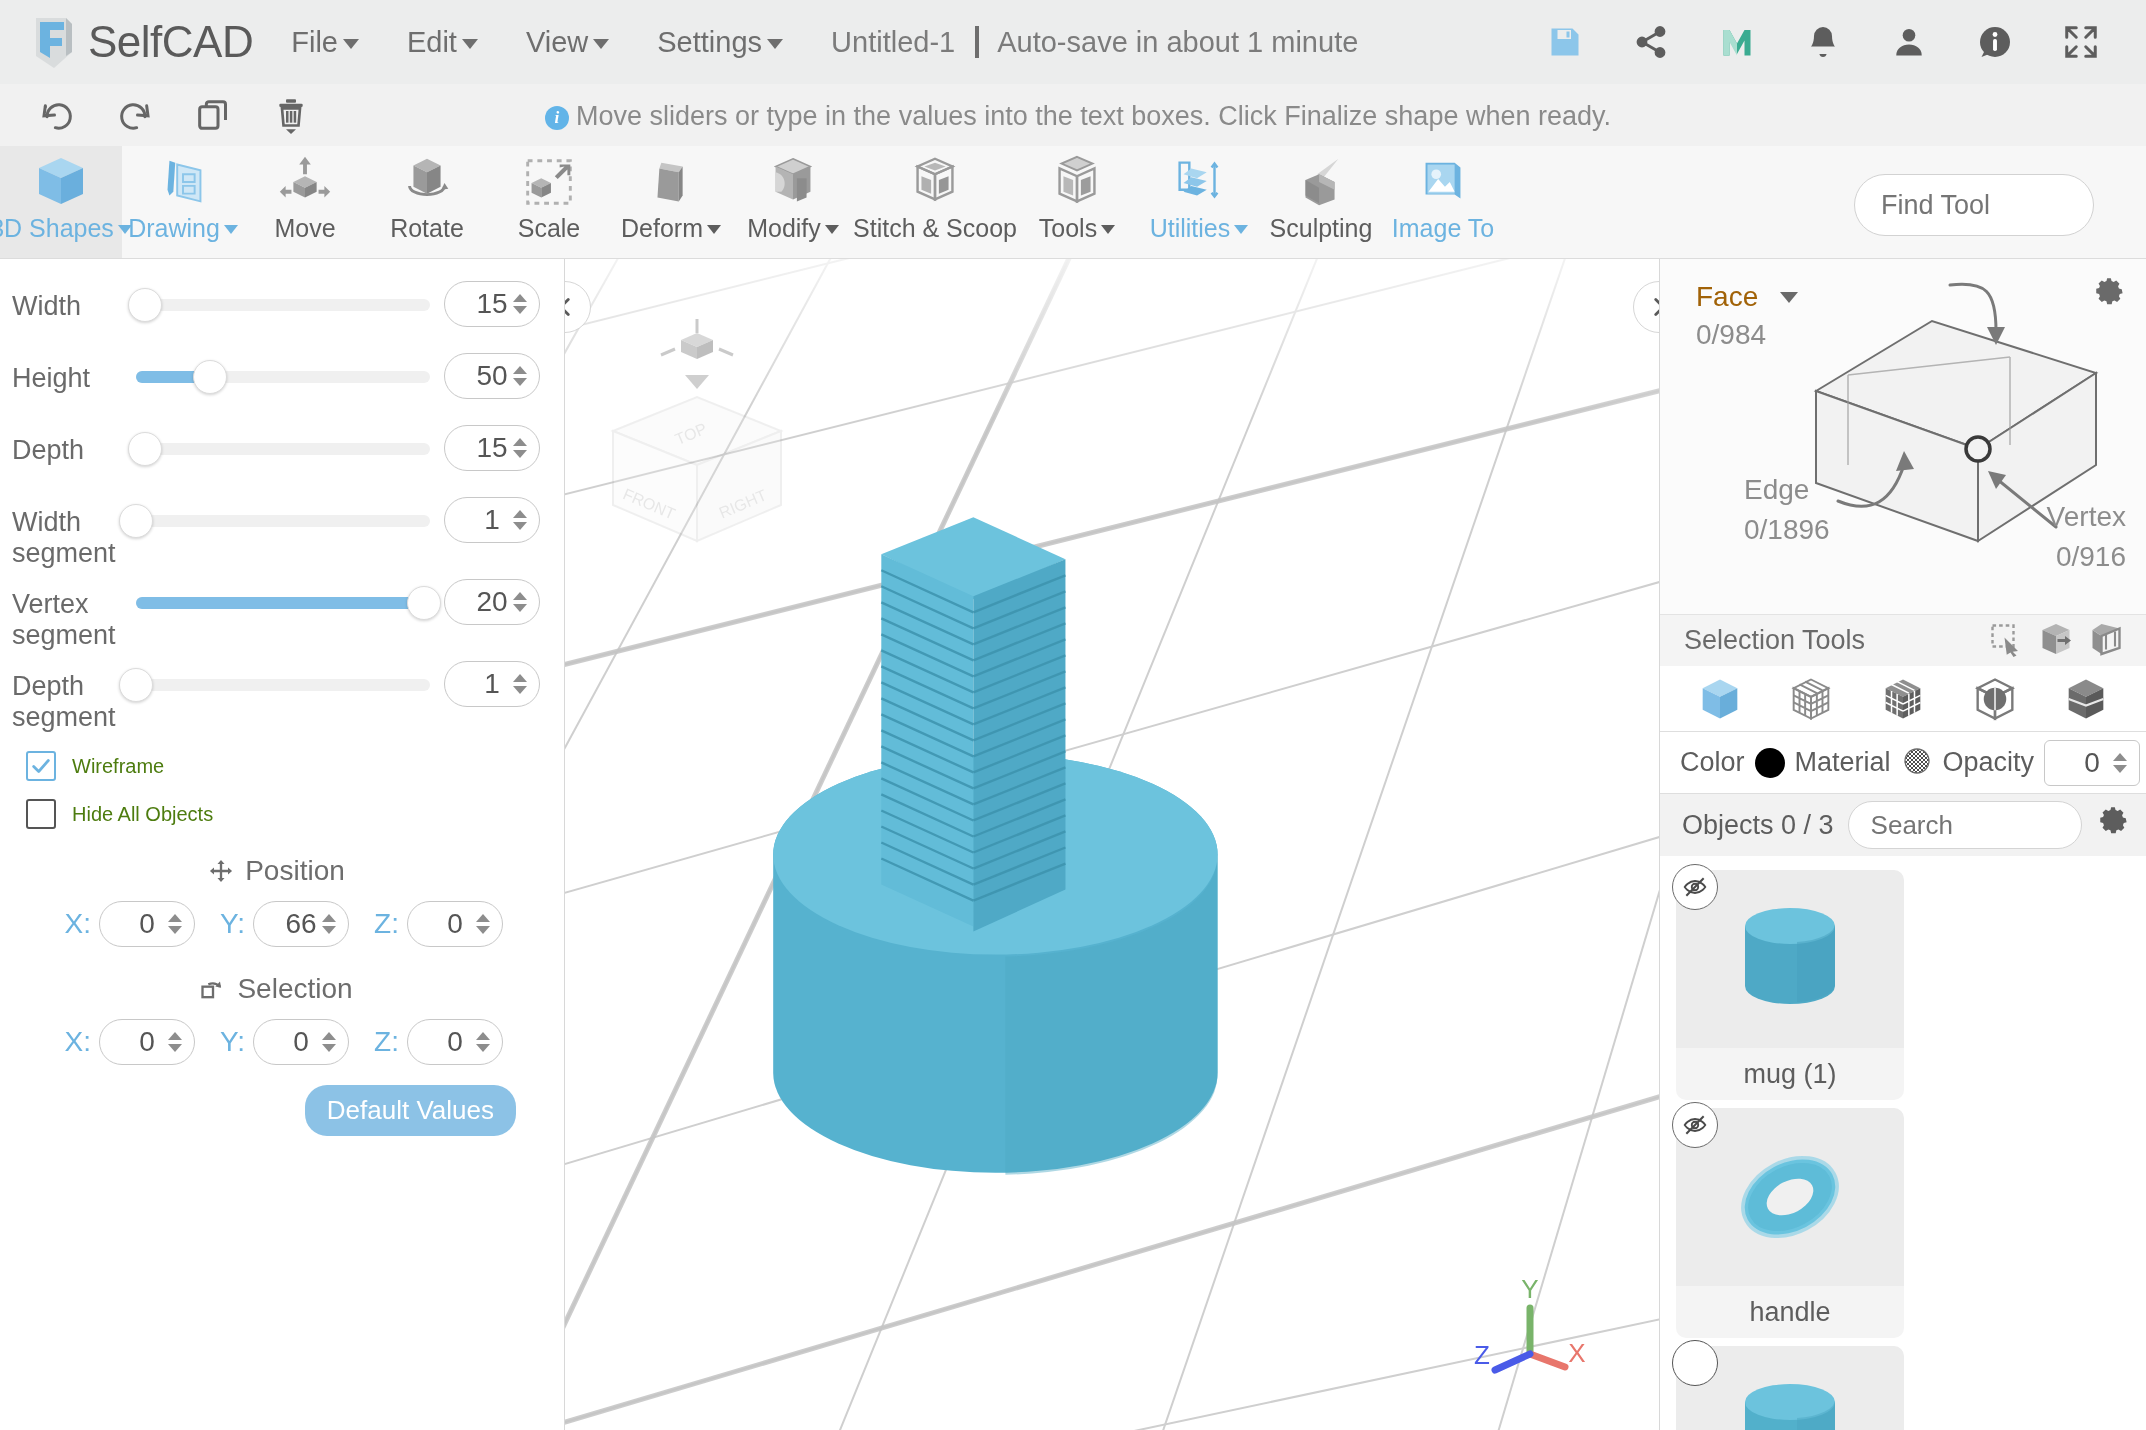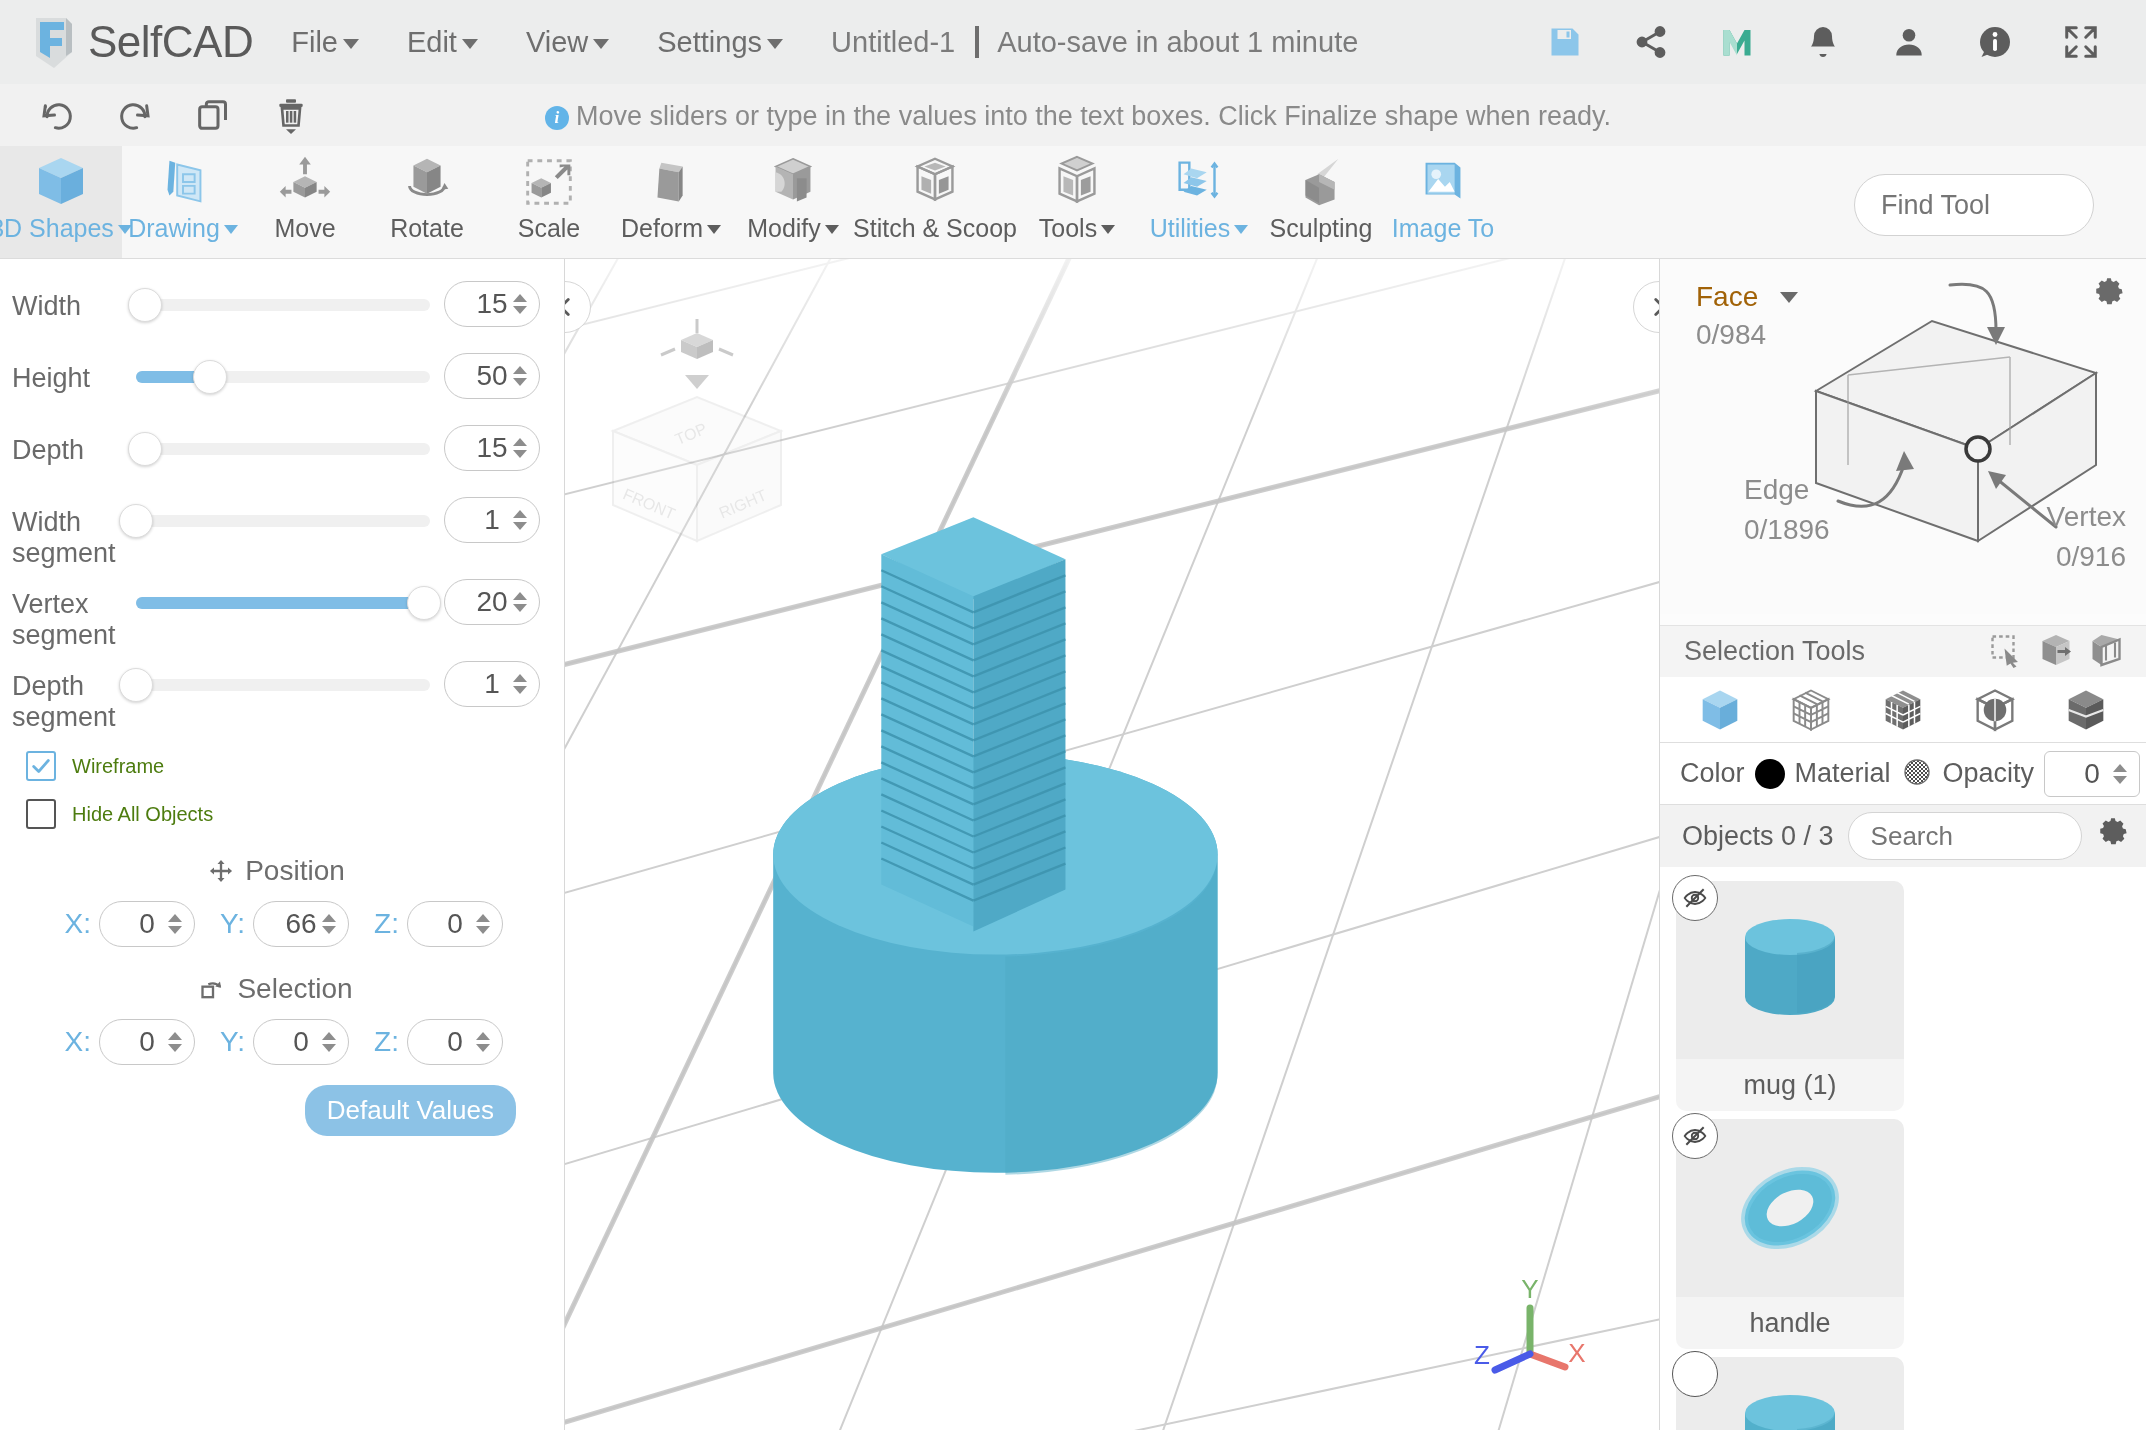--- a/index.html
+++ b/index.html
@@ -150,21 +150,21 @@
   .sel-edge .lbl { font-size: 28px; color: #8c8c8c; }
   .sel-edge .cnt { font-size: 28px; color: #8c8c8c; margin-top: 8px; }
   .sel-vert { position: absolute; right: 20px; top: 242px; text-align: right; }
   .sel-vert .lbl { font-size: 28px; color: #8c8c8c; }
   .sel-vert .cnt { font-size: 28px; color: #8c8c8c; margin-top: 8px; }
   .box-art { position: absolute; left: 140px; top: 20px; }
   .caret-tiny { width: 0; height: 0; border-left: 9px solid transparent; border-right: 9px solid transparent; border-top: 11px solid #6a6a6a; }
 
   .seltools-bar {
     height: 52px; flex: 0 0 52px; background: #f4f4f4; display: flex; align-items: center;
-    padding: 0 22px 0 24px; border-top: 1px solid #e3e3e3; margin-top: 11px;
+    padding: 0 22px 0 24px; border-top: 1px solid #e3e3e3;
   }
   .seltools-bar .t { font-size: 27px; color: #6a6a6a; }
   .seltools-bar .icons { margin-left: auto; display: flex; align-items: center; gap: 14px; }
   .mode-row {
     height: 66px; flex: 0 0 66px; background: #fff; display: flex; align-items: center;
     justify-content: space-around; border-bottom: 1px solid #dedede; padding: 0 14px;
   }
   .mode-btn { cursor: pointer; display: flex; align-items: center; justify-content: center; width: 62px; height: 58px; }
   .cmo-row {
     height: 62px; flex: 0 0 62px; background: #fff; display: flex; align-items: center;

